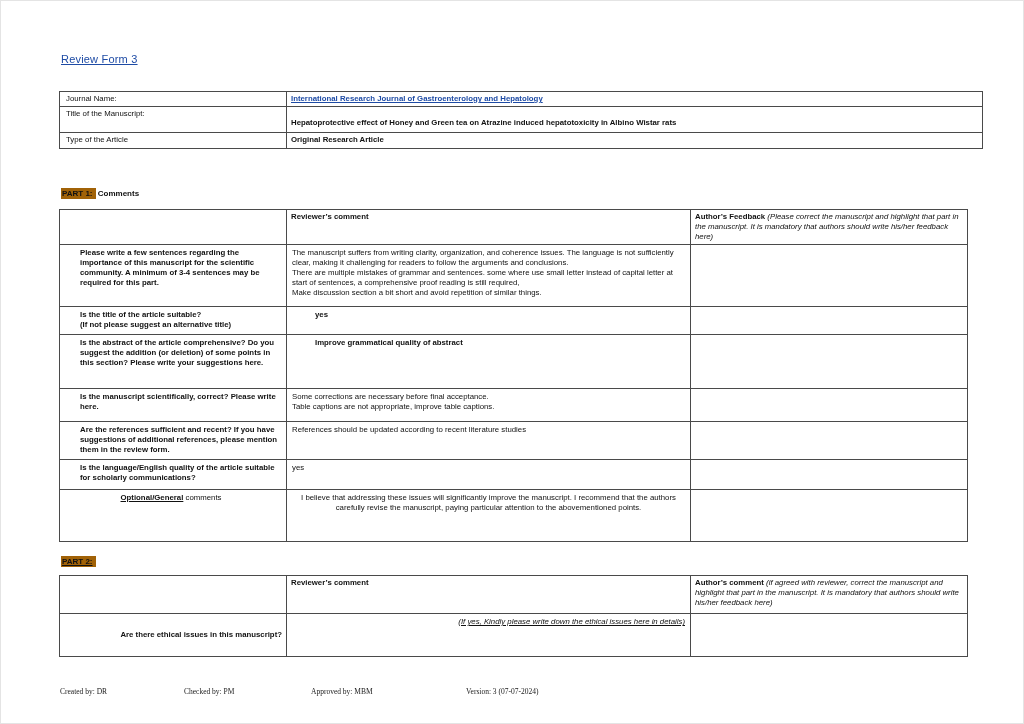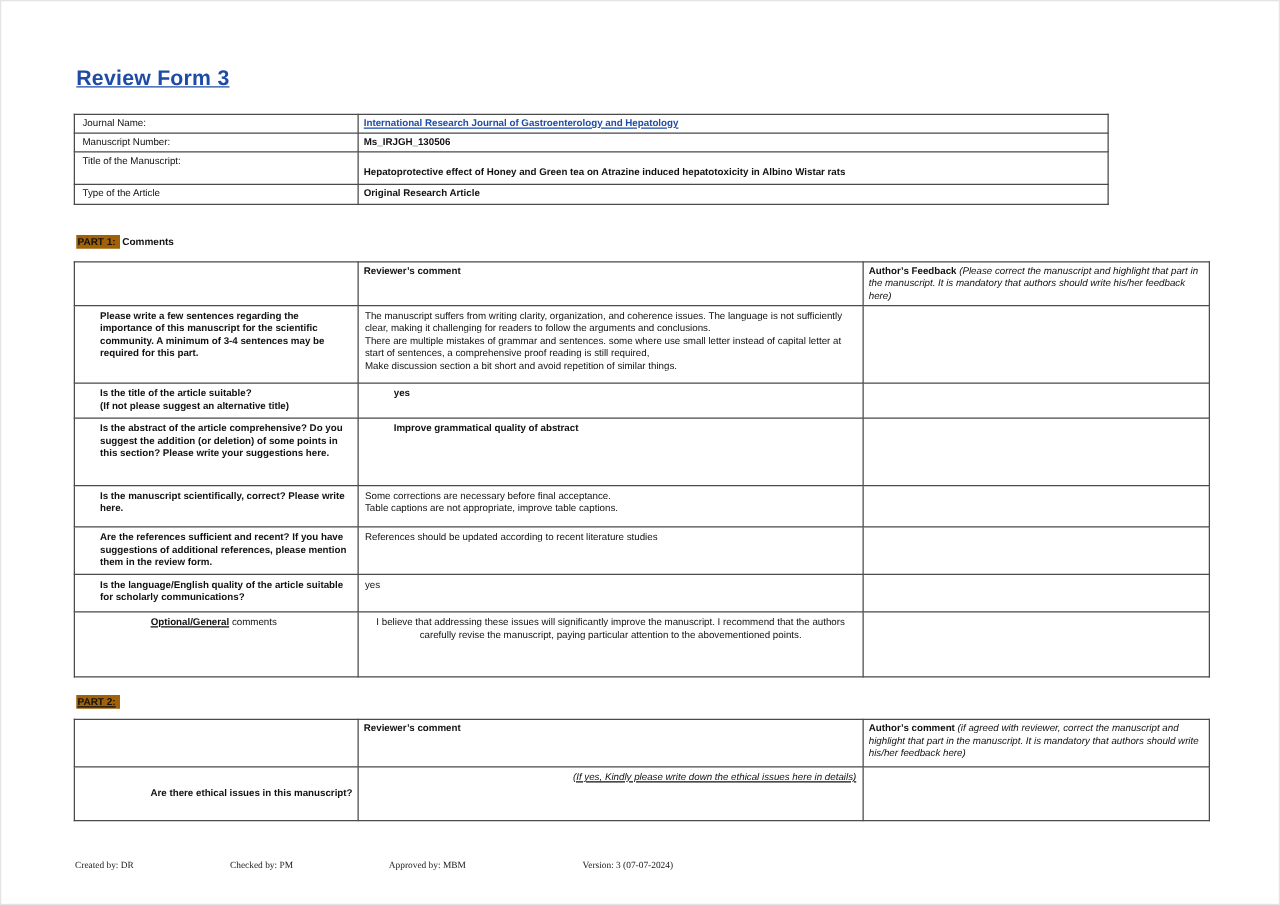--- a/index.html
+++ b/index.html
@@ -13,22 +13,22 @@
     background: #ffffff;
     border: 1px solid #e4e4e4;
     overflow: hidden;
   }
 
   
   .doc-title {
     position: absolute;
     left: 60px;
     top: 52px;
-    font-size: 17px;
-    font-weight: bold;
+    font-size: 11px;
+    font-weight: normal;
     color: #1e4ba5;
     text-decoration: underline;
     letter-spacing: 0.2px;
   }
 
   
   table { border-collapse: collapse; table-layout: fixed; }
   td {
     border: 1px solid #4a4a4a;
     vertical-align: top;
@@ -38,21 +38,21 @@
     word-wrap: break-word;
   }
   .bold { font-weight: bold; }
   .pre { white-space: pre-line; }
 
   
   .info-table {
     position: absolute;
     left: 58px;
     top: 90px;
-    width: 828px;
+    width: 924px;
   }
   .info-table .lbl { width: 227px; padding-left: 6px; }
   .info-table .val { font-weight: bold; }
   .row-journal td { height: 14px; }
   .row-msnum td { height: 15px; }
   .row-mstitle td { height: 26px; }
   .row-mstitle .val { vertical-align: bottom; padding-bottom: 4px; }
   .row-mstype td { height: 16px; }
   .row-mstype .val { vertical-align: middle; }
   .journal-link {
@@ -127,24 +127,20 @@
 <div class="page">
 
   <div class="doc-title">Review Form 3</div>
 
   <table class="info-table">
     <tbody>
         <tr class="row-journal">
       <td class="lbl">Journal Name:</td>
       <td class="val"><span class="journal-link">International Research Journal of Gastroenterology and Hepatology</span></td>
     </tr>
-    <tr class="row-msnum">
-      <td class="lbl">Manuscript Number:</td>
-      <td class="val">Ms_IRJGH_130506</td>
-    </tr>
     <tr class="row-mstitle">
       <td class="lbl">Title of the Manuscript:</td>
       <td class="val">Hepatoprotective effect of Honey and Green tea on Atrazine induced hepatotoxicity in Albino Wistar rats</td>
     </tr>
     <tr class="row-mstype">
       <td class="lbl">Type of the Article</td>
       <td class="val">Original Research Article</td>
     </tr>
   </tbody>
     </table>

